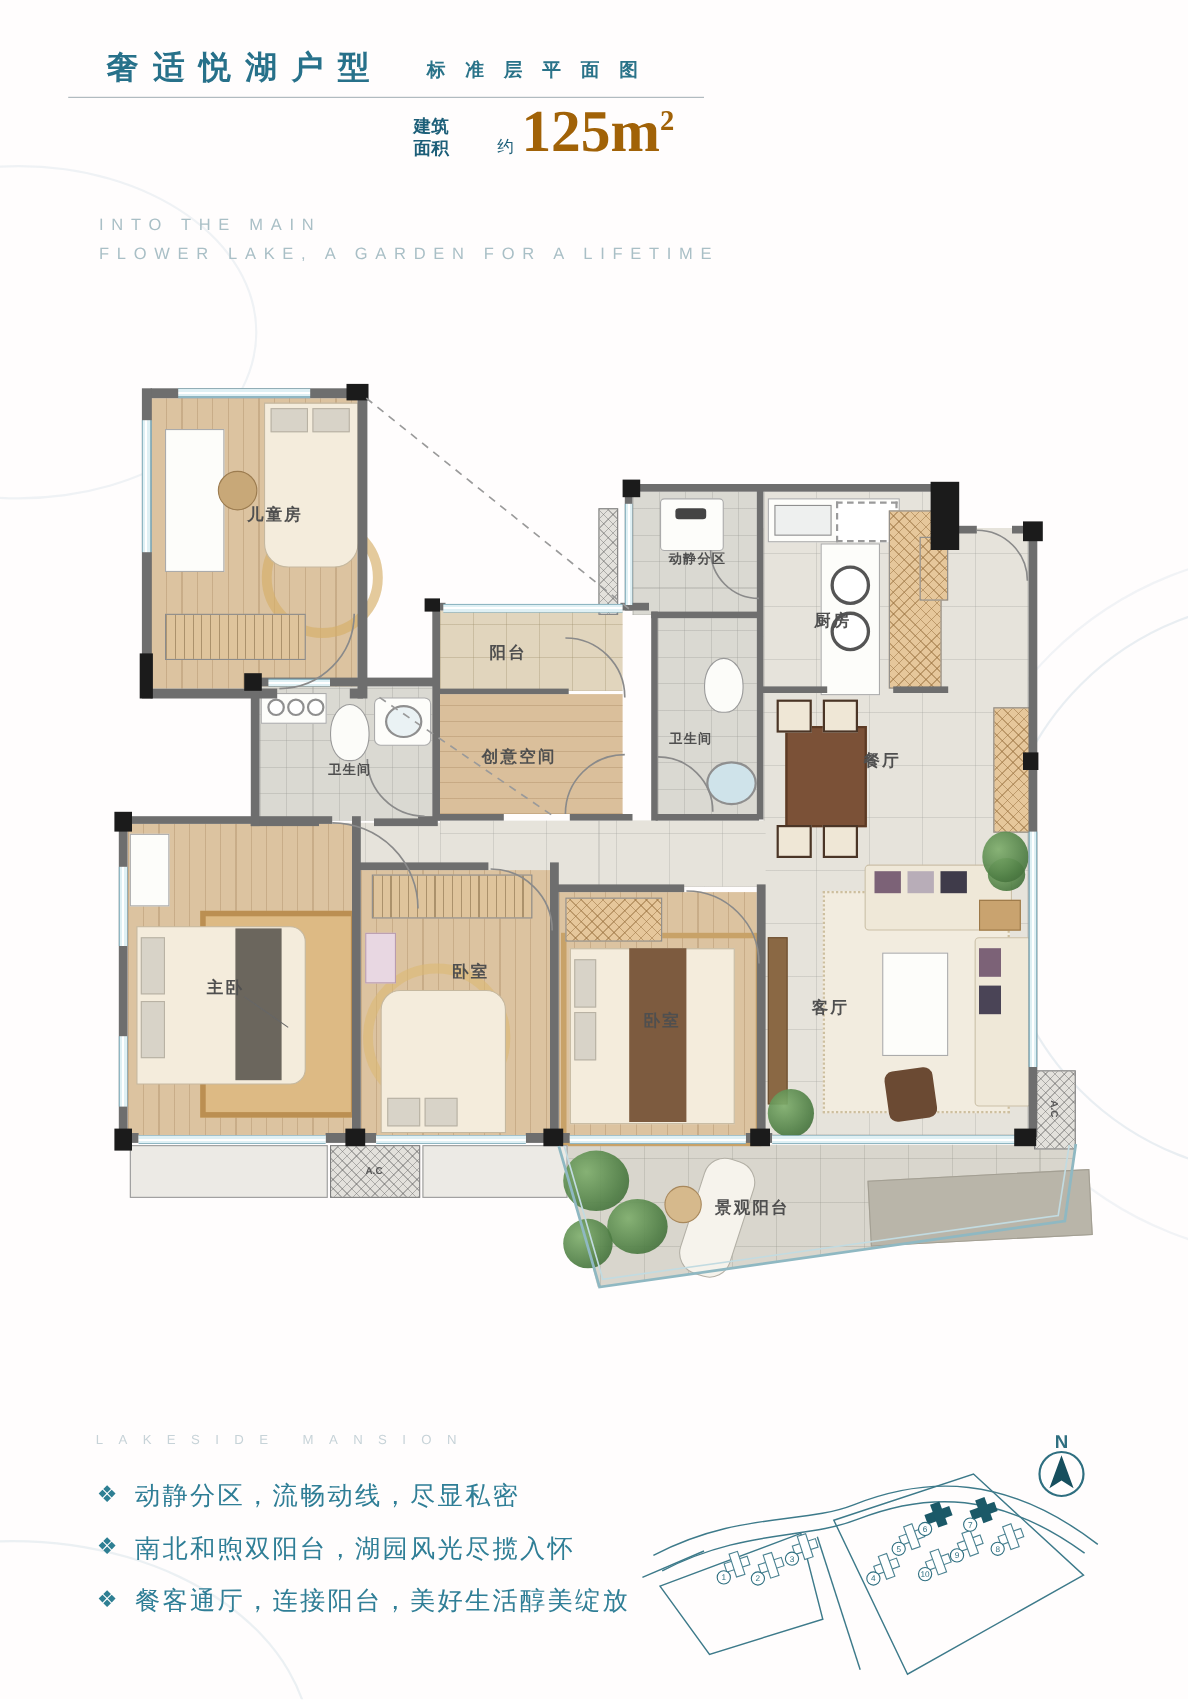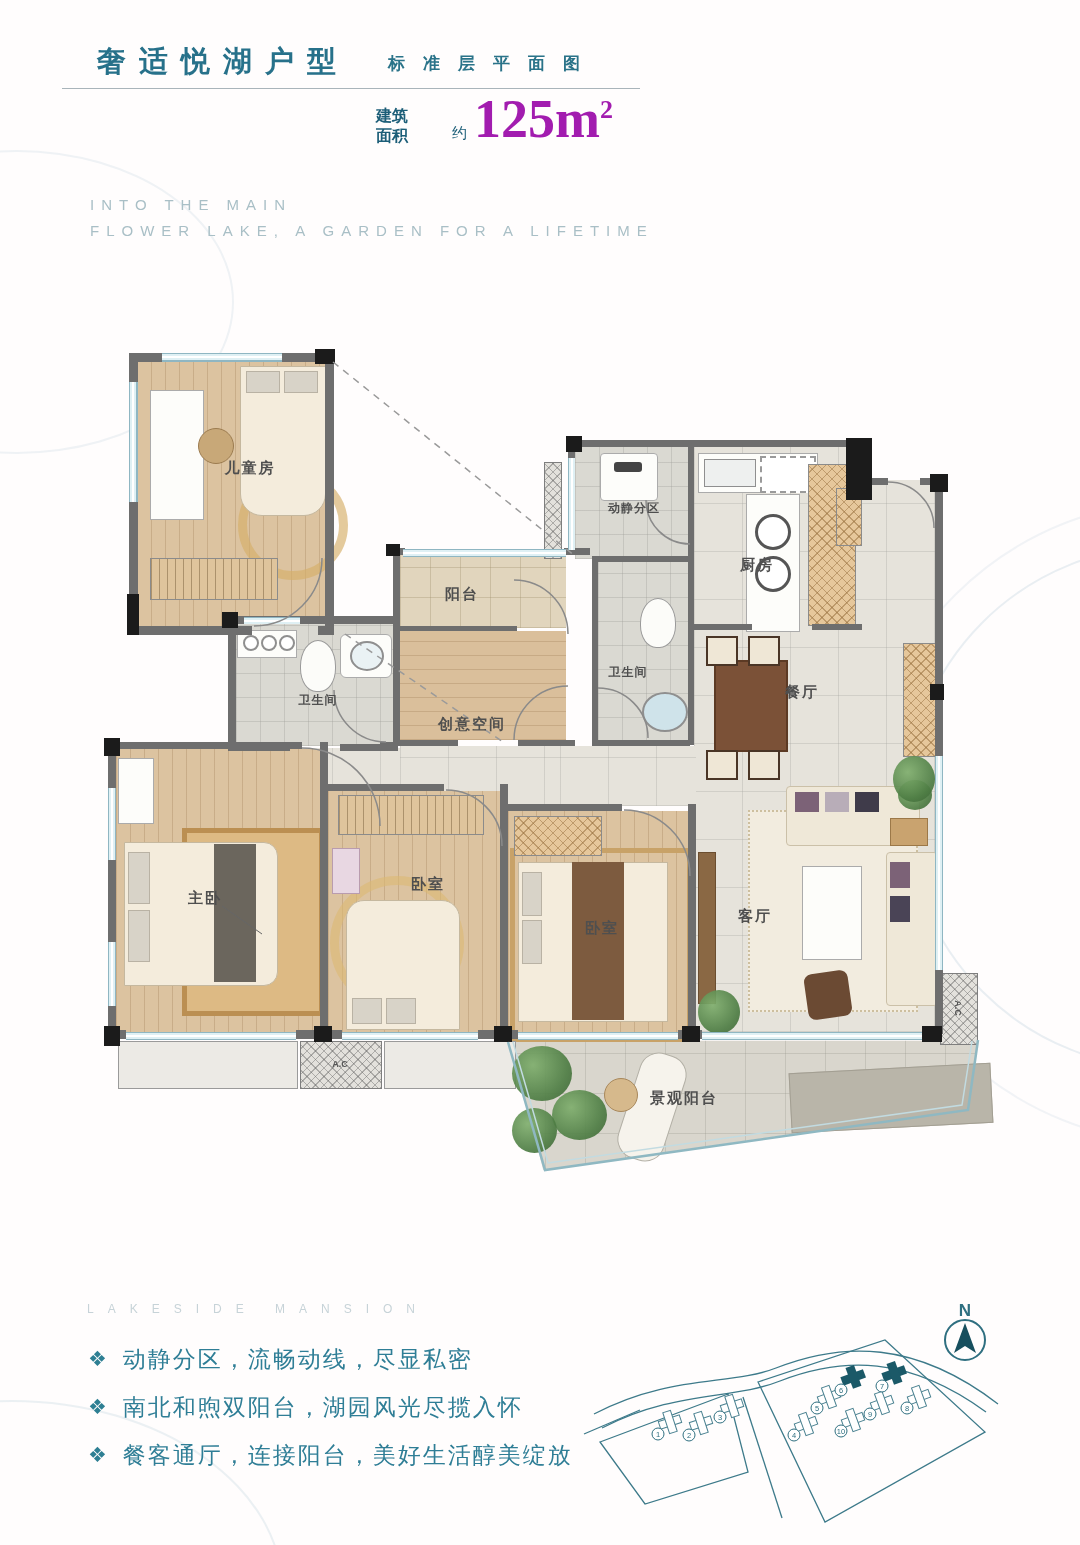--- a/index.html
+++ b/index.html
@@ -13,21 +13,21 @@
   .t-sub{position:absolute;left:388px;top:52px;font-family:"Liberation Serif",serif;
          font-size:17px;font-weight:bold;letter-spacing:18px;color:#2a7389;}
   .t-rule{position:absolute;left:62px;top:88px;width:578px;height:1px;background:#a9b4ba;}
   .t-spec{position:absolute;left:84px;top:96px;font-family:"Liberation Serif",serif;
           font-size:45px;font-weight:bold;color:#1c5e78;letter-spacing:1px;}
   .t-arealbl{position:absolute;left:376px;top:106px;font-size:16px;font-weight:bold;
              color:#1c5e78;line-height:20px;font-family:"Liberation Serif",serif;}
   .t-approx{position:absolute;left:452px;top:124px;font-size:15px;color:#1c5e78;
             font-family:"Liberation Serif",serif;}
   .t-area{position:absolute;left:474px;top:88px;font-family:"Liberation Serif",serif;
-          font-size:54px;font-weight:bold;color:#a21caf;}
+          font-size:54px;font-weight:bold;color:#a16207;}
   .t-area sup{font-size:26px;}
   .t-eng{position:absolute;left:90px;color:#a9bfc6;font-size:15px;letter-spacing:7px;}
   
   .wall{position:absolute;background:#6e6e6e;z-index:30;}
   .col{position:absolute;background:#1b1b1b;z-index:36;}
   .winH{position:absolute;z-index:35;background:linear-gradient(to bottom,#8fb6c2 0 1px,#dff0f4 1px 3px,#ffffff 3px 5px,#dff0f4 5px 7px,#8fb6c2 7px 8px);}
   .winV{position:absolute;z-index:35;background:linear-gradient(to right,#8fb6c2 0 1px,#dff0f4 1px 3px,#ffffff 3px 5px,#dff0f4 5px 7px,#8fb6c2 7px 8px);}
   .woodV{position:absolute;z-index:10;background:repeating-linear-gradient(90deg,rgba(150,115,75,.28) 0 1px,transparent 1px 14px),#dcc3a0;}
   .woodH{position:absolute;z-index:10;background:repeating-linear-gradient(0deg,rgba(150,115,75,.28) 0 1px,transparent 1px 14px),#dabf9b;}
   .tileL{position:absolute;z-index:10;background:repeating-linear-gradient(0deg,rgba(160,160,155,.30) 0 1px,transparent 1px 48px),repeating-linear-gradient(90deg,rgba(160,160,155,.30) 0 1px,transparent 1px 48px),#e6e3db;}
@@ -251,21 +251,21 @@
   <div class="furn" style="left:628px;top:1052px;width:46px;height:108px;background:#f6f3ec;border:1px solid #b3b0a6;border-radius:20px;transform:rotate(18deg);"></div>
   <div class="furn" style="left:604px;top:1078px;width:32px;height:32px;background:#d6b98c;border:1px solid #a8885c;border-radius:50%;"></div>
   <div class="furn" style="left:790px;top:1068px;width:200px;height:58px;background:#b9b5a9;border:1px solid #a39f93;transform:rotate(-3deg);"></div>
   <div class="plant" style="left:512px;top:1046px;width:60px;height:55px;"></div>
   <div class="plant" style="left:552px;top:1090px;width:55px;height:50px;"></div>
   <div class="plant" style="left:512px;top:1108px;width:45px;height:45px;"></div>
 
   <div class="lbl small" style="left:634px;top:508px;">动静分区</div>
   <div class="lbl" style="left:757px;top:565px;">厨房</div>
   <div class="lbl" style="left:462px;top:594px;">阳台</div>
-  <div class="lbl" style="left:472px;top:688px;margin-top:36px;">创意空间</div>
+  <div class="lbl" style="left:472px;top:688px;">创意空间</div>
   <div class="lbl small" style="left:318px;top:700px;">卫生间</div>
   <div class="lbl small" style="left:628px;top:672px;">卫生间</div>
   <div class="lbl" style="left:802px;top:692px;">餐厅</div>
   <div class="lbl" style="left:205px;top:898px;">主卧</div>
   <div class="lbl" style="left:428px;top:884px;">卧室</div>
   <div class="lbl" style="left:602px;top:928px;">卧室</div>
   <div class="lbl" style="left:755px;top:916px;">客厅</div>
   <div class="lbl" style="left:684px;top:1098px;text-align:center;">景观阳台</div>
 
   <svg width="1080" height="1545" viewBox="0 0 1080 1545" style="position:absolute;left:0;top:0;z-index:45;pointer-events:none;">

